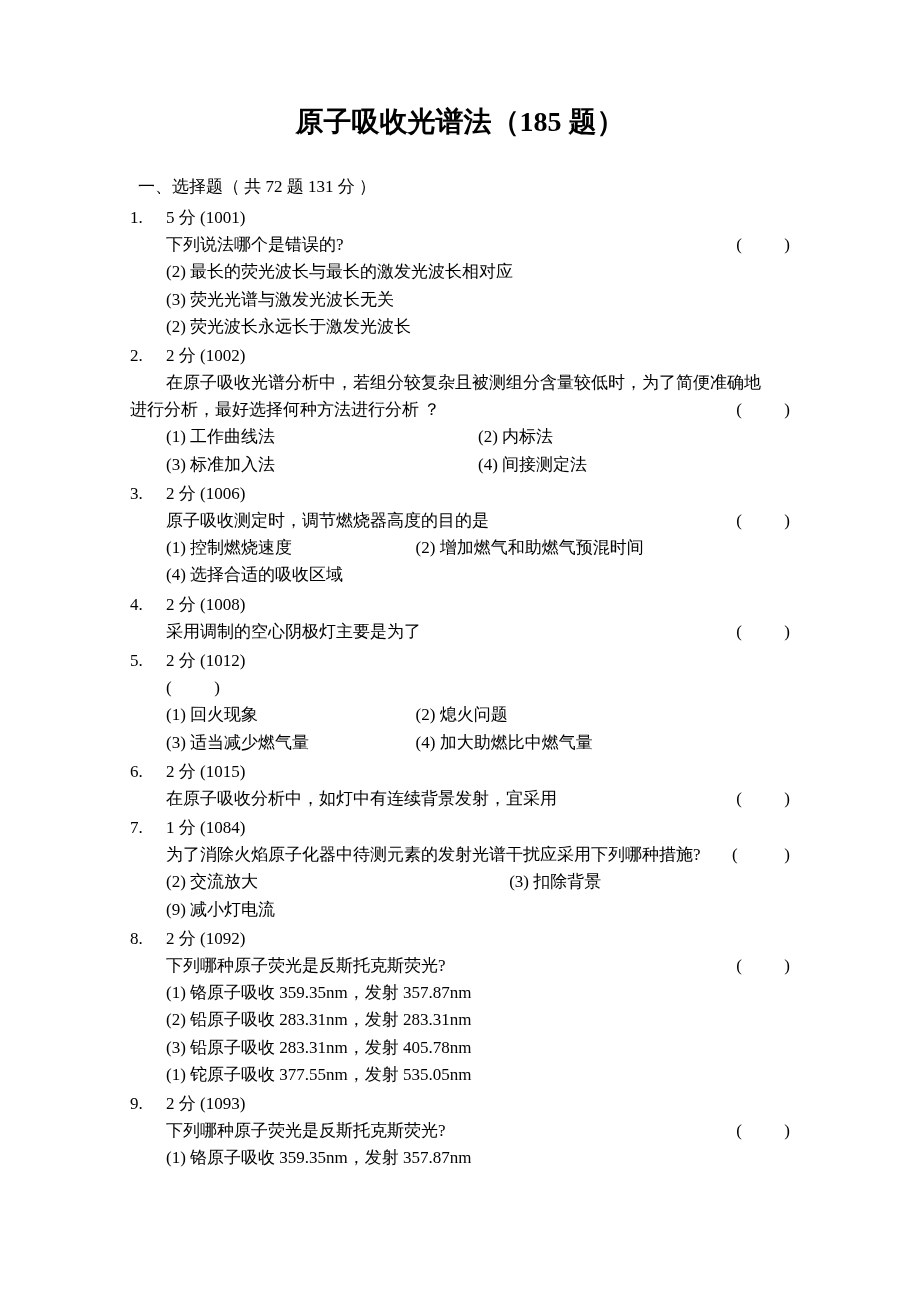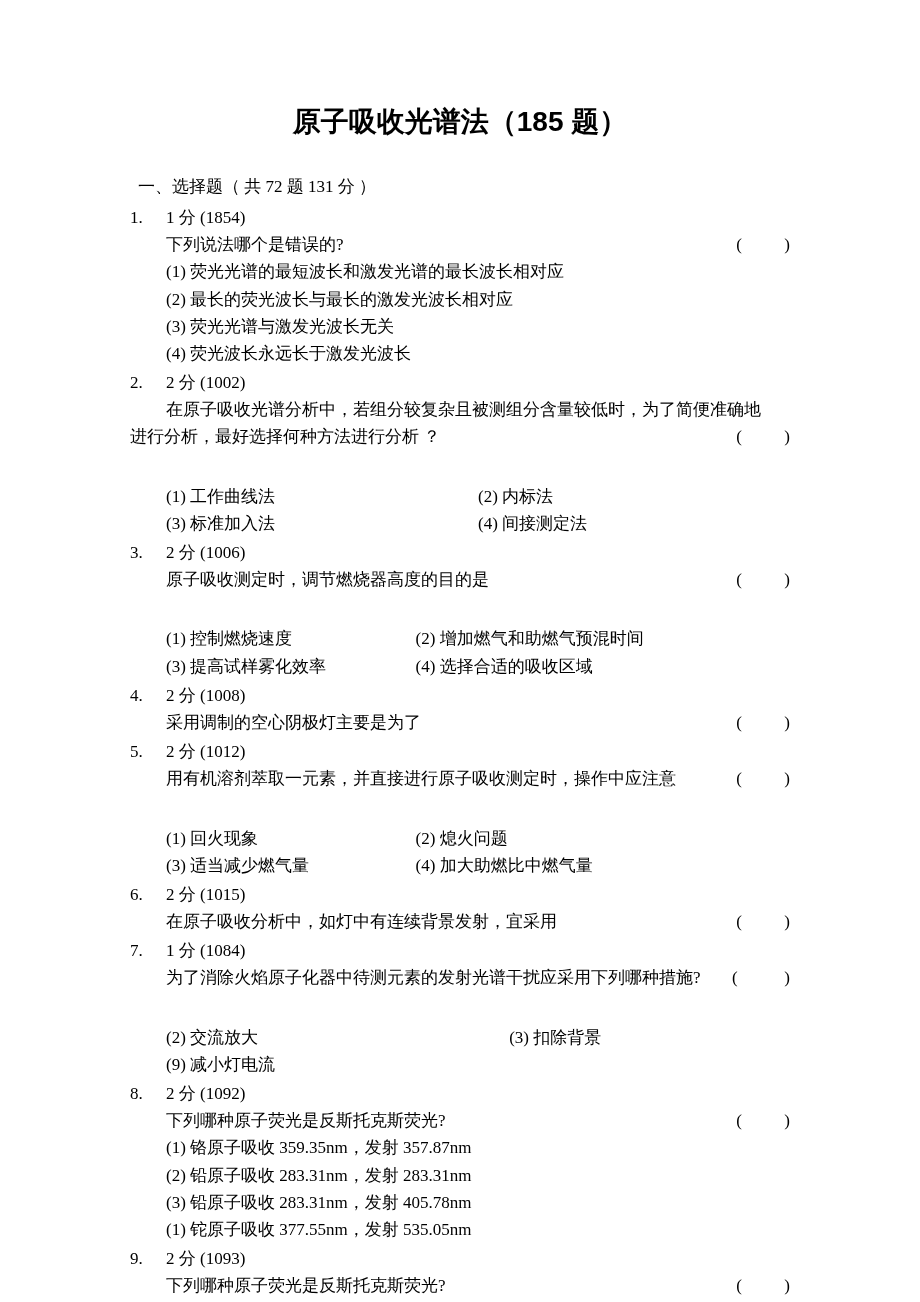--- a/index.html
+++ b/index.html
@@ -10,21 +10,21 @@
     color: #000;
     width: 920px;
   }
   .page {
     padding: 100px 130px 60px 130px;
     font-size: 17px;
     line-height: 1.6;
   }
   .title {
     text-align: center;
-    font-family: Liberation Sans, sans-serif;
+    font-family: Liberation Serif, serif;
     font-size: 28px;
     font-weight: bold;
     margin-bottom: 28px;
   }
   .section-head {
     margin-bottom: 4px;
     margin-left: 8px;
   }
   .q {
     margin-bottom: 2px;
@@ -50,49 +50,47 @@
     flex: 0 0 auto;
     white-space: pre;
     font-family: "SimSun", serif;
   }
   .opts-1 .opt {
     display: block;
   }
   .opts-2 {
     display: flex;
     flex-wrap: wrap;
-    margin-top: 32px;
   }
   .opts-2 .opt {
     flex: 0 0 50%;
   }
 </style>
 </head>
 <body>
 
 <div class="page">
 
   <div class="title">原子吸收光谱法（185 题）</div>
 
   <div class="section-head">一、选择题（ 共 72 题   131 分 ）</div>
 
   <div class="q">
     <div class="q-head">
       <span class="q-num">1.</span>
-      <span>1 分 (1854)</span>
+      <span>5 分 (1001)</span>
     </div>
     <div class="indent stem">
       <span class="stem-text">下列说法哪个是错误的?</span>
       <span class="blank">(          )</span>
     </div>
     <div class="indent opts-1">
-      <span class="opt">(1) 荧光光谱的最短波长和激发光谱的最长波长相对应</span>
       <span class="opt">(2) 最长的荧光波长与最长的激发光波长相对应</span>
       <span class="opt">(3) 荧光光谱与激发光波长无关</span>
-      <span class="opt">(4) 荧光波长永远长于激发光波长</span>
+      <span class="opt">(2) 荧光波长永远长于激发光波长</span>
     </div>
   </div>
 
   <div class="q">
     <div class="q-head">
       <span class="q-num">2.</span>
       <span>2 分 (1002)</span>
     </div>
     <div class="indent">在原子吸收光谱分析中，若组分较复杂且被测组分含量较低时，为了简便准确地</div>
     <div class="stem">
@@ -112,21 +110,20 @@
       <span class="q-num">3.</span>
       <span>2 分 (1006)</span>
     </div>
     <div class="indent stem">
       <span class="stem-text">原子吸收测定时，调节燃烧器高度的目的是</span>
       <span class="blank">(          )</span>
     </div>
     <div class="indent opts-2">
       <span class="opt" style="flex:0 0 40%">(1) 控制燃烧速度</span>
       <span class="opt" style="flex:0 0 60%">(2) 增加燃气和助燃气预混时间</span>
-      <span class="opt" style="flex:0 0 40%">(3) 提高试样雾化效率</span>
       <span class="opt" style="flex:0 0 60%">(4) 选择合适的吸收区域</span>
     </div>
   </div>
 
   <div class="q">
     <div class="q-head">
       <span class="q-num">4.</span>
       <span>2 分 (1008)</span>
     </div>
     <div class="indent stem">
@@ -134,21 +131,20 @@
       <span class="blank">(          )</span>
     </div>
   </div>
 
   <div class="q">
     <div class="q-head">
       <span class="q-num">5.</span>
       <span>2 分 (1012)</span>
     </div>
     <div class="indent stem">
-      <span class="stem-text">用有机溶剂萃取一元素，并直接进行原子吸收测定时，操作中应注意</span>
       <span class="blank">(          )</span>
     </div>
     <div class="indent opts-2">
       <span class="opt" style="flex:0 0 40%">(1) 回火现象</span>
       <span class="opt" style="flex:0 0 60%">(2) 熄火问题</span>
       <span class="opt" style="flex:0 0 40%">(3) 适当减少燃气量</span>
       <span class="opt" style="flex:0 0 60%">(4) 加大助燃比中燃气量</span>
     </div>
   </div>
 

